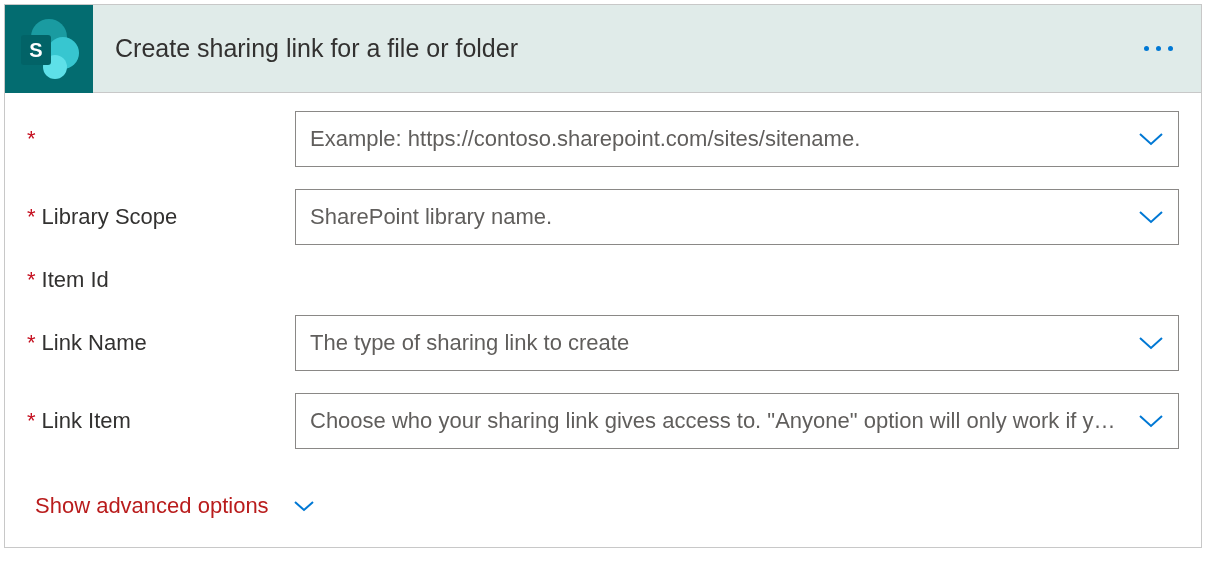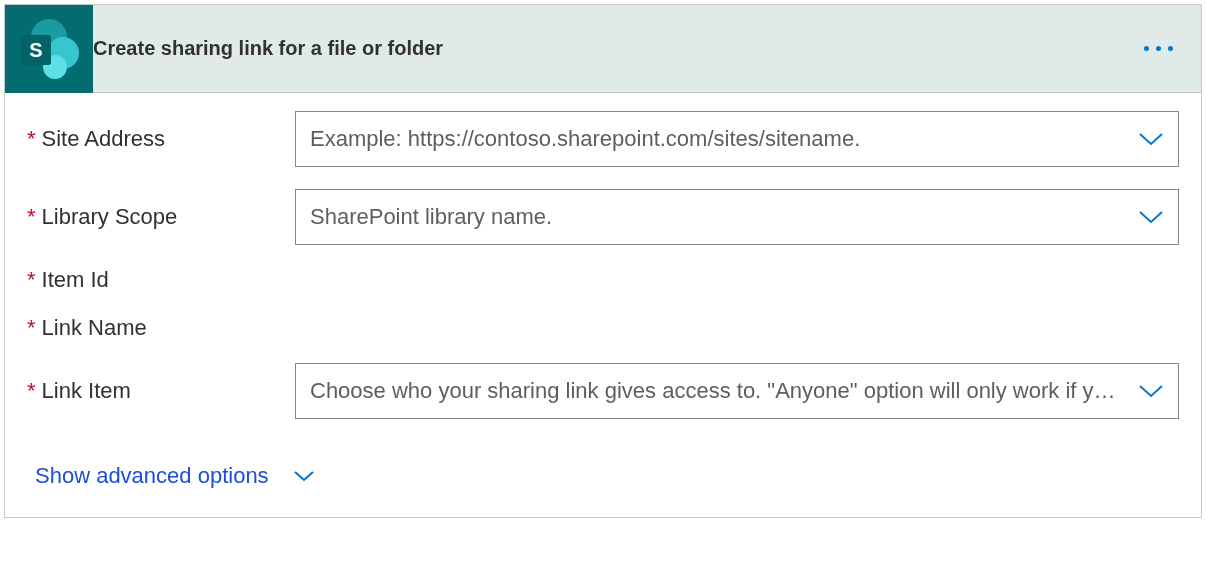--- a/index.html
+++ b/index.html
@@ -33,24 +33,25 @@
       align-items: center;
       justify-content: center;
       position: relative;
       flex-shrink: 0;
     }
     .app-icon-svg {
       width: 68px;
       height: 68px;
     }
     .header-title {
-      font-size: 20px;
+      font-size: 25px;
       color: #323130;
+      margin-left: 22px;
       flex: 1;
-      font-weight: 700;
+      font-weight: 400;
     }
     .more-button {
       display: flex;
       gap: 7px;
       align-items: center;
       padding: 8px;
       cursor: pointer;
     }
     .dot {
       width: 5px;
@@ -114,21 +115,21 @@
       height: 16px;
     }
     .advanced-row {
       display: flex;
       align-items: center;
       padding: 22px 0 18px 8px;
       cursor: pointer;
     }
     .advanced-label {
       font-size: 22px;
-      color: #1d4ed8;
+      color: #b91c1c;
       margin-right: 24px;
     }
     .advanced-chevron {
       width: 22px;
       height: 14px;
     }
   </style>
 </head>
 <body>
 
@@ -149,21 +150,20 @@
       <span class="dot"></span>
       <span class="dot"></span>
     </div>
   </div>
 
   <div class="form-body">
 
     <div class="form-row">
       <div class="field-label">
         <span class="required-star">*</span>
-        <span>Site Address</span>
       </div>
       <div class="field-input-wrap">
         <input type="text" class="field-input" placeholder="Example: https://contoso.sharepoint.com/sites/sitename." style="">
         <div class="chevron-btn">
           <svg class="chevron-svg" viewBox="0 0 26 16">
             <path d="M2 3 L13 13 L24 3" stroke="#0078d4" stroke-width="2" fill="none"></path>
           </svg>
         </div>
       </div>
     </div>
@@ -187,20 +187,28 @@
       <div class="field-label">
         <span class="required-star">*</span>
         <span>Item Id</span>
       </div>
     </div>
 
     <div class="form-row">
       <div class="field-label">
         <span class="required-star">*</span>
         <span>Link Name</span>
+      </div>
+      <div class="field-input-wrap">
+        <input type="text" class="field-input" placeholder="The type of sharing link to create" style="">
+        <div class="chevron-btn">
+          <svg class="chevron-svg" viewBox="0 0 26 16">
+            <path d="M2 3 L13 13 L24 3" stroke="#0078d4" stroke-width="2" fill="none"></path>
+          </svg>
+        </div>
       </div>
     </div>
 
     <div class="form-row">
       <div class="field-label">
         <span class="required-star">*</span>
         <span>Link Item</span>
       </div>
       <div class="field-input-wrap">
         <input type="text" class="field-input" placeholder="Choose who your sharing link gives access to. &quot;Anyone&quot; option will only work if your administrator has enabled it." style="">

